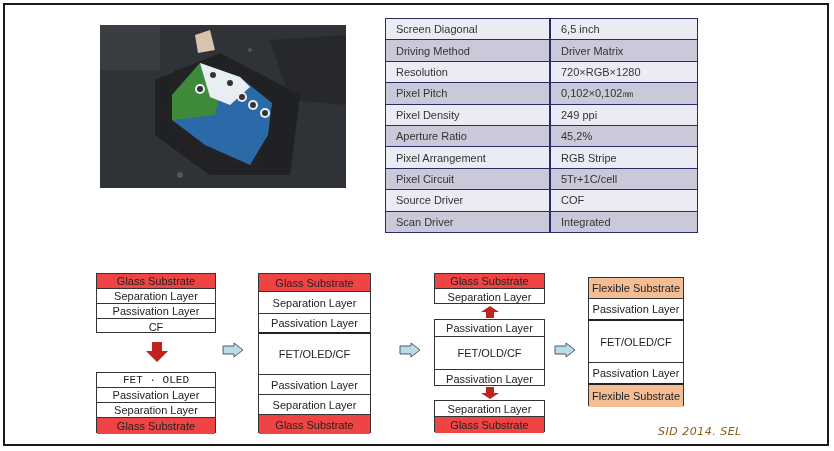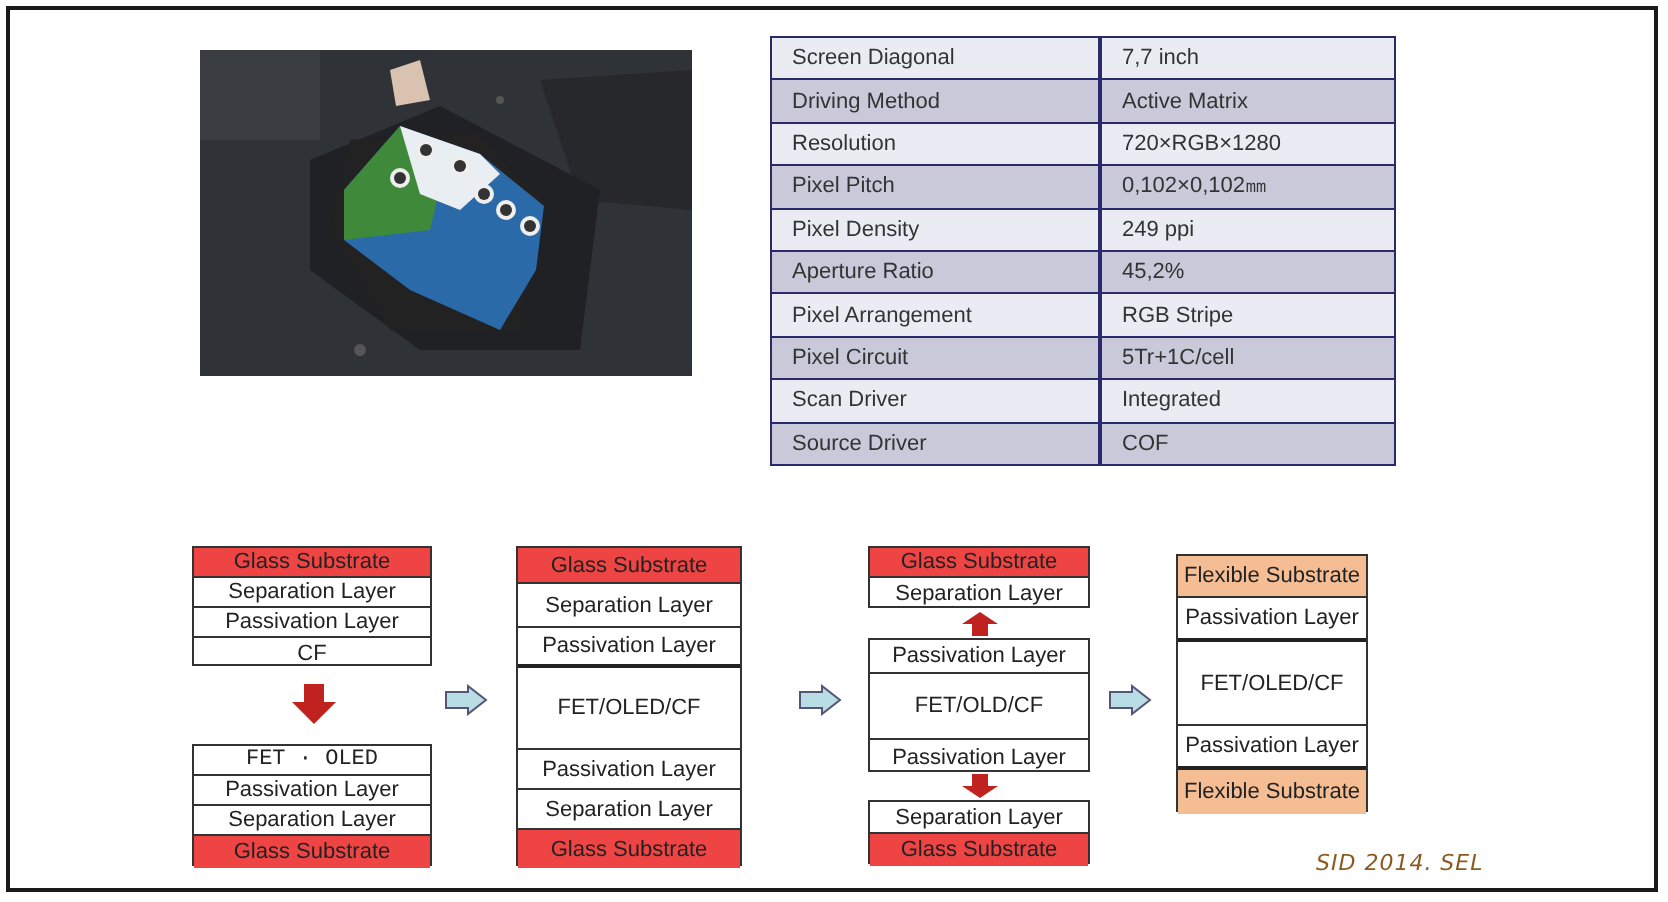--- a/index.html
+++ b/index.html
@@ -56,25 +56,25 @@
     <polygon points="95,10 110,5 115,25 98,28" fill="#d9c2b0"></polygon>
     <circle cx="80" cy="150" r="3" fill="#555"></circle>
       <circle cx="150" cy="25" r="2" fill="#555"></circle>
   </svg>
 </div>
 
 <table class="spec">
   <tbody id="spec-body">
       <tr>
         <td class="k">Screen Diagonal</td>
-        <td>7,7 inch</td>
+        <td>6,5 inch</td>
       </tr>
       <tr>
         <td class="k">Driving Method</td>
-        <td>Active Matrix</td>
+        <td>Driver Matrix</td>
       </tr>
       <tr>
         <td class="k">Resolution</td>
         <td>720×RGB×1280</td>
       </tr>
       <tr>
         <td class="k">Pixel Pitch</td>
         <td>0,102×0,102㎜</td>
       </tr>
       <tr>
@@ -87,26 +87,26 @@
       </tr>
       <tr>
         <td class="k">Pixel Arrangement</td>
         <td>RGB Stripe</td>
       </tr>
       <tr>
         <td class="k">Pixel Circuit</td>
         <td>5Tr+1C/cell</td>
       </tr>
       <tr>
+        <td class="k">Source Driver</td>
+        <td>COF</td>
+      </tr>
+      <tr>
         <td class="k">Scan Driver</td>
         <td>Integrated</td>
-      </tr>
-      <tr>
-        <td class="k">Source Driver</td>
-        <td>COF</td>
       </tr>
     </tbody>
 </table>
 
 <div class="stack" style="left:96px;top:273px;width:120px;height:60px;">
     <div class="layer glass" style="height: 15px;">Glass Substrate</div>
     <div class="layer" style="height: 15px;">Separation Layer</div>
     <div class="layer" style="height: 15px;">Passivation Layer</div>
     <div class="layer" style="height: 15px;">CF</div>
   </div>

